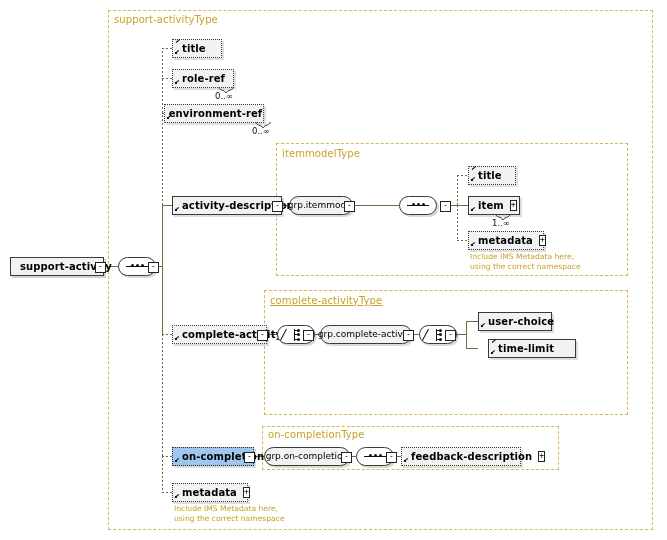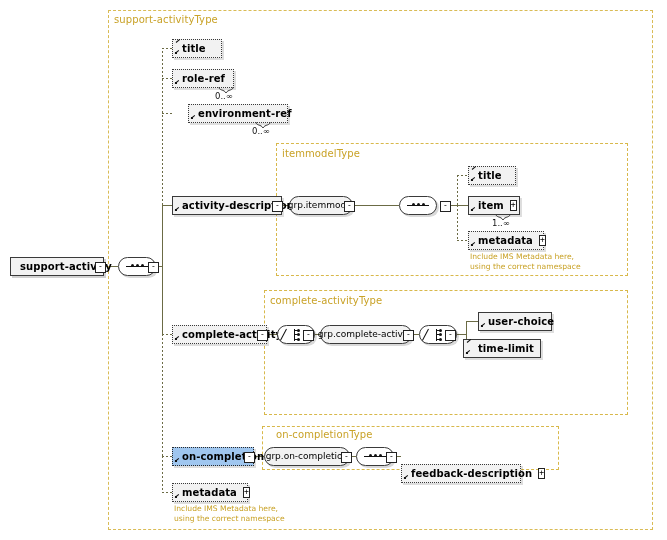--- a/index.html
+++ b/index.html
@@ -147,24 +147,24 @@
     </g>
   </svg>
 
   <div class="typeframe outer" style="left:108px;top:10px;width:545px;height:520px;"></div>
   <div class="typelabel" style="left:114px;top:14px;">support-activityType</div>
 
   <div class="typeframe" style="left:276px;top:143px;width:352px;height:133px;"></div>
   <div class="typelabel" style="left:282px;top:148px;">itemmodelType</div>
 
   <div class="typeframe" style="left:264px;top:290px;width:364px;height:125px;"></div>
-  <div class="typelabel" style="left:270px;top:295px;">complete-activityType</div>
+  <div class="typelabel" style="left:270px;top:295px;text-decoration:underline;">complete-activityType</div>
 
   <div class="typeframe" style="left:262px;top:426px;width:297px;height:44px;"></div>
-  <div class="typelabel" style="left:268px;top:429px;margin-left:8px;">on-completionType</div>
+  <div class="typelabel" style="left:268px;top:429px;">on-completionType</div>
 
   <div class="node req plain" style="left:10px;top:257px;width:94px;">
     <span class="lbl">support-activity</span>
   </div>
   <div class="exp" style="left:95px;top:262px;">
     <i>-</i>
   </div>
 
   <div class="comp" style="left:118px;top:257px;">
     <span class="seqdots">
@@ -187,21 +187,21 @@
     <span class="attrmark"></span>
     <span class="lbl">role-ref</span>
   </div>
   <div class="brace" style="left:218px;top:87px;">
     <svg width="16" height="7" viewBox="0 0 16 7">
         <path d="M1,0 C1,4 6,2 8,6 C10,2 15,4 15,0" fill="none" stroke="#3a3a3a" stroke-width="1"></path>
       </svg>
   </div>
   <div class="card" style="left:215px;top:91px;">0..∞</div>
 
-  <div class="node opt" style="left:188px;top:104px;width:100px;">
+  <div class="node opt" style="left:164px;top:104px;width:100px;justify-content:center;">
     <span class="attrmark"></span>
     <span class="lbl">environment-ref</span>
   </div>
   <div class="brace" style="left:255px;top:122px;">
     <svg width="16" height="7" viewBox="0 0 16 7">
         <path d="M1,0 C1,4 6,2 8,6 C10,2 15,4 15,0" fill="none" stroke="#3a3a3a" stroke-width="1"></path>
       </svg>
   </div>
   <div class="card" style="left:252px;top:126px;">0..∞</div>
 
@@ -306,21 +306,21 @@
   </div>
   <div class="exp" style="left:445px;top:330px;">
     <i>-</i>
   </div>
 
   <div class="node req" style="left:478px;top:312px;width:74px;">
     <span class="attrmark"></span>
     <span class="lbl">user-choice</span>
   </div>
 
-  <div class="node req" style="left:463px;top:339px;width:78px;justify-content:flex-end;">
+  <div class="node req" style="left:488px;top:339px;width:88px;">
     <span class="topmark"></span>
     <span class="attrmark"></span>
     <span class="lbl">time-limit</span>
   </div>
 
   <div class="node sel" style="left:172px;top:447px;width:82px;">
     <span class="attrmark"></span>
     <span class="lbl">on-completion</span>
   </div>
   <div class="exp" style="left:244px;top:452px;">
@@ -338,21 +338,21 @@
     <span class="seqdots">
         <span></span>
         <span></span>
         <span></span>
       </span>
   </div>
   <div class="exp" style="left:386px;top:452px;">
     <i>-</i>
   </div>
 
-  <div class="node opt" style="left:401px;top:464px;width:120px;">
+  <div class="node opt" style="left:401px;top:447px;width:120px;">
     <span class="attrmark"></span>
     <span class="lbl">feedback-description</span>
     <span class="inlineexp">
       <i>+</i>
     </span>
   </div>
 
   <div class="node opt" style="left:172px;top:483px;width:76px;">
     <span class="attrmark"></span>
     <span class="lbl">metadata</span>

